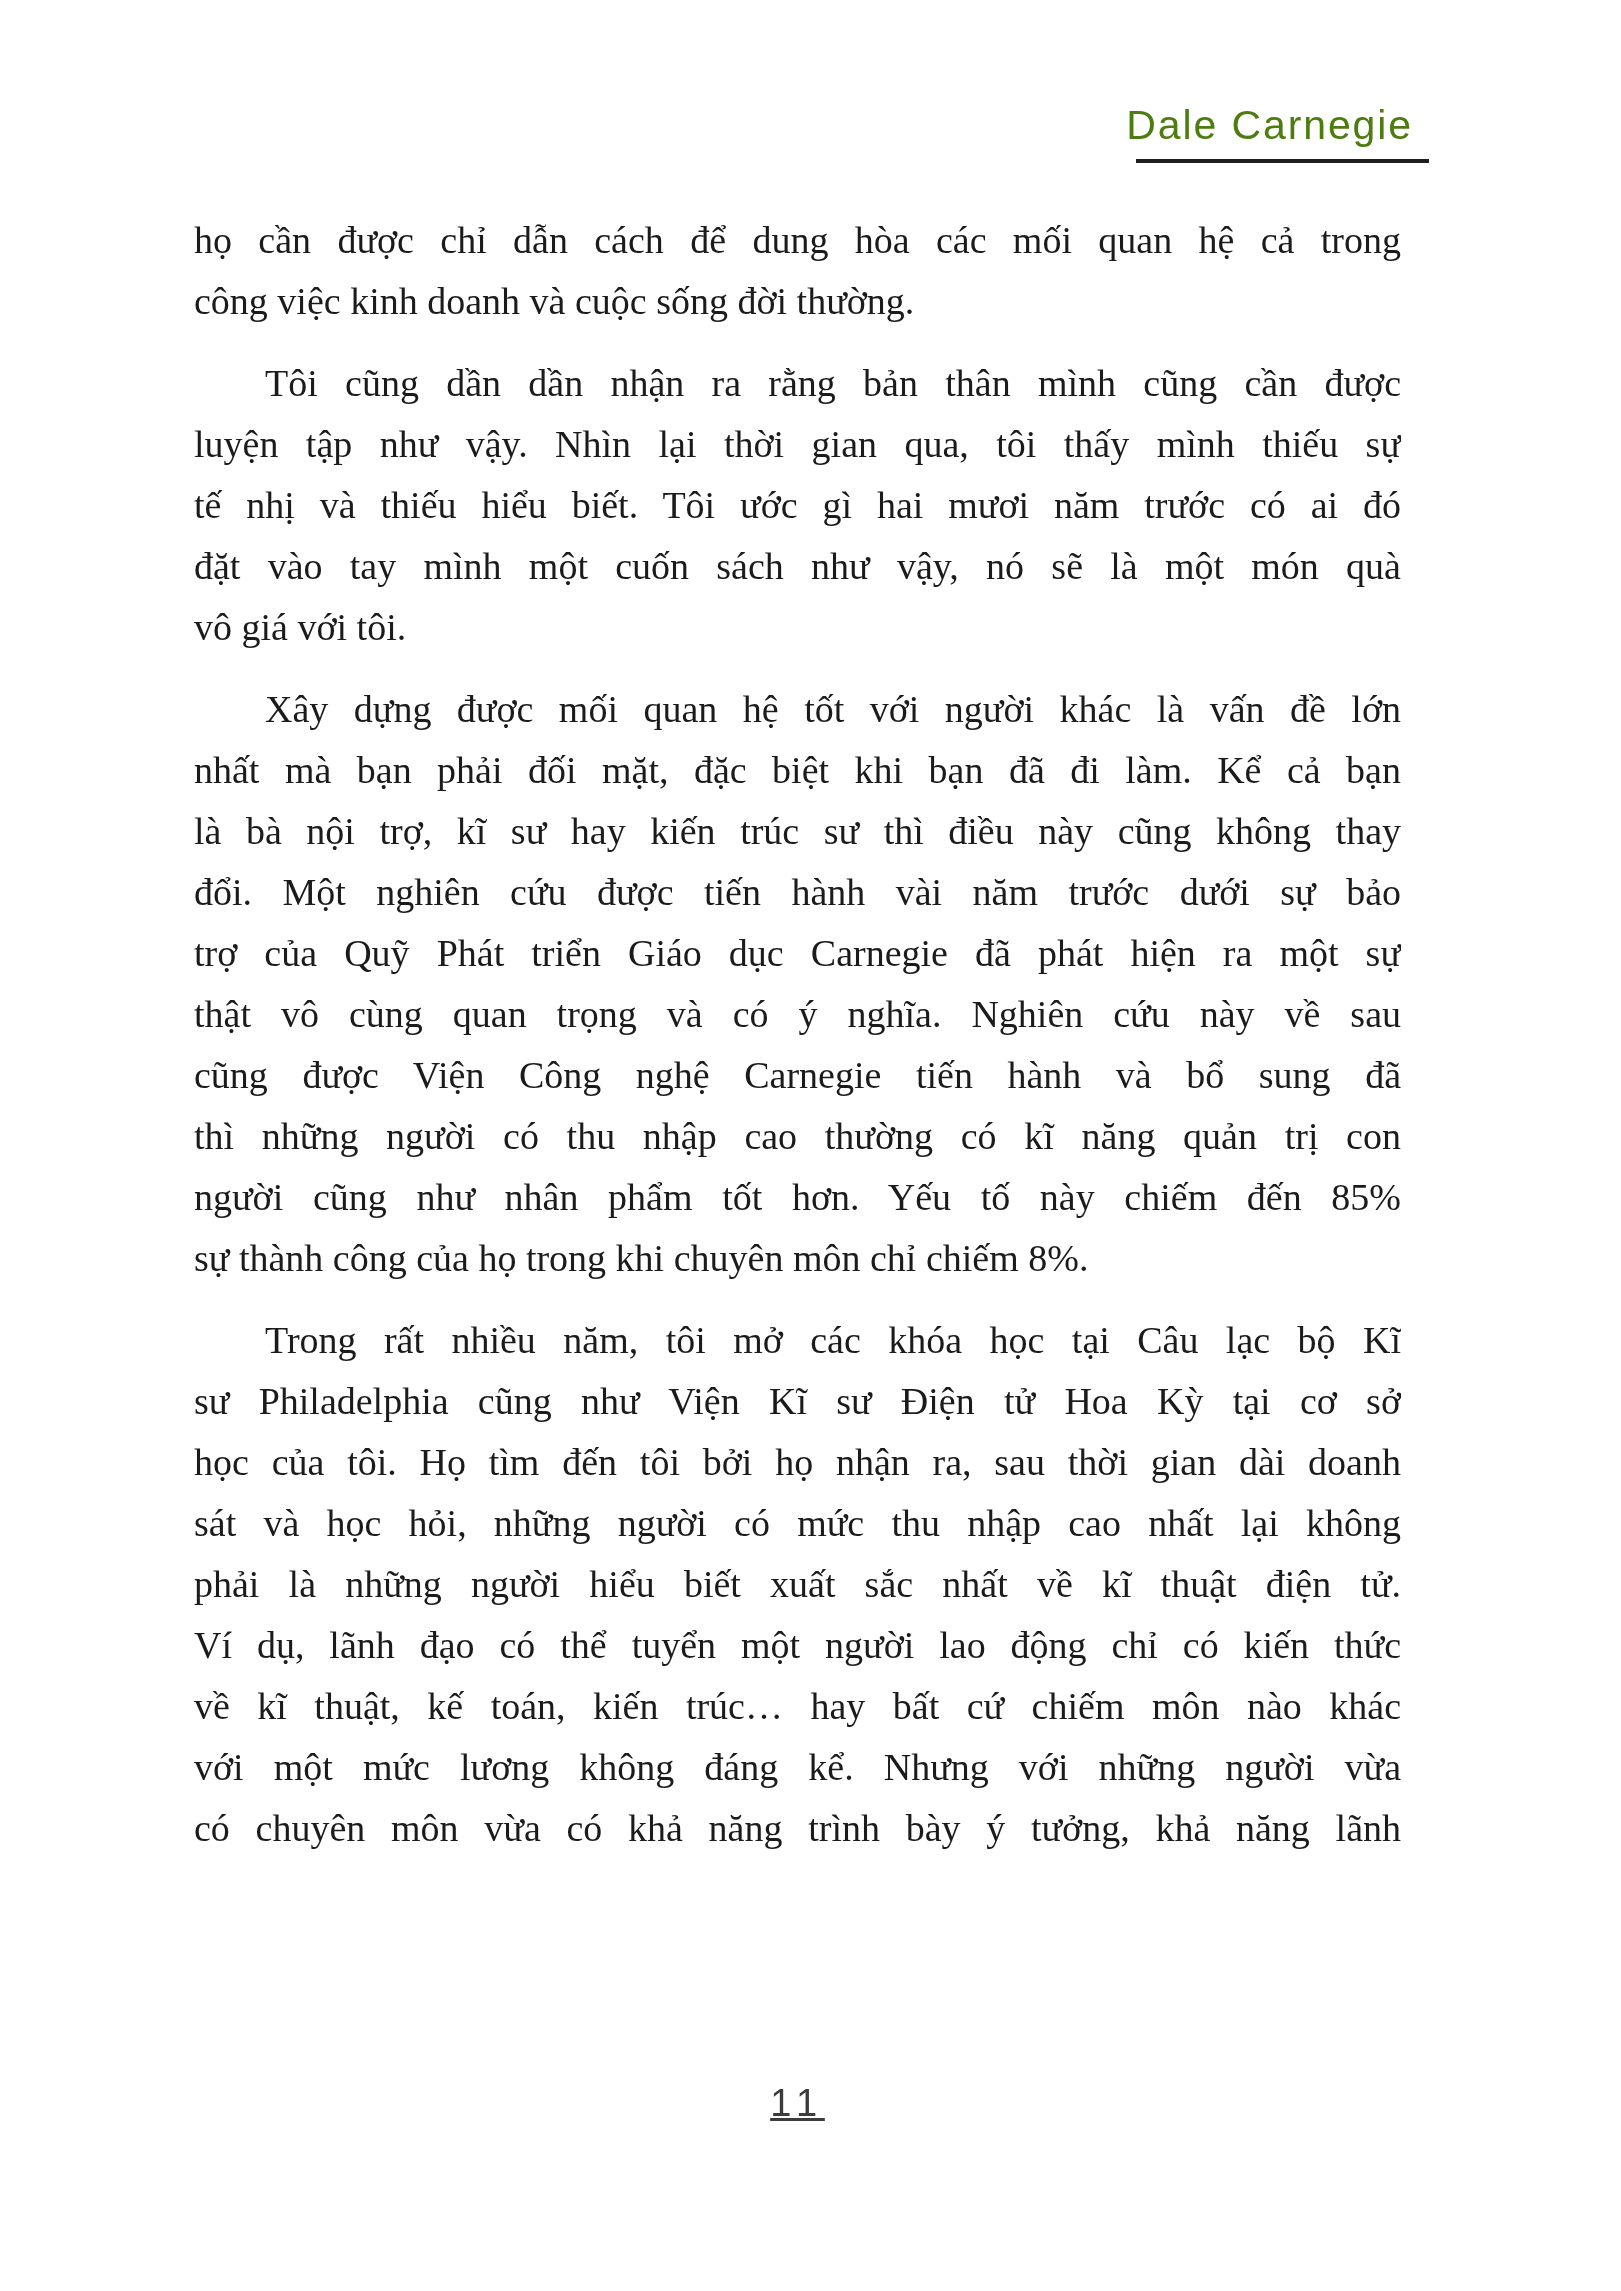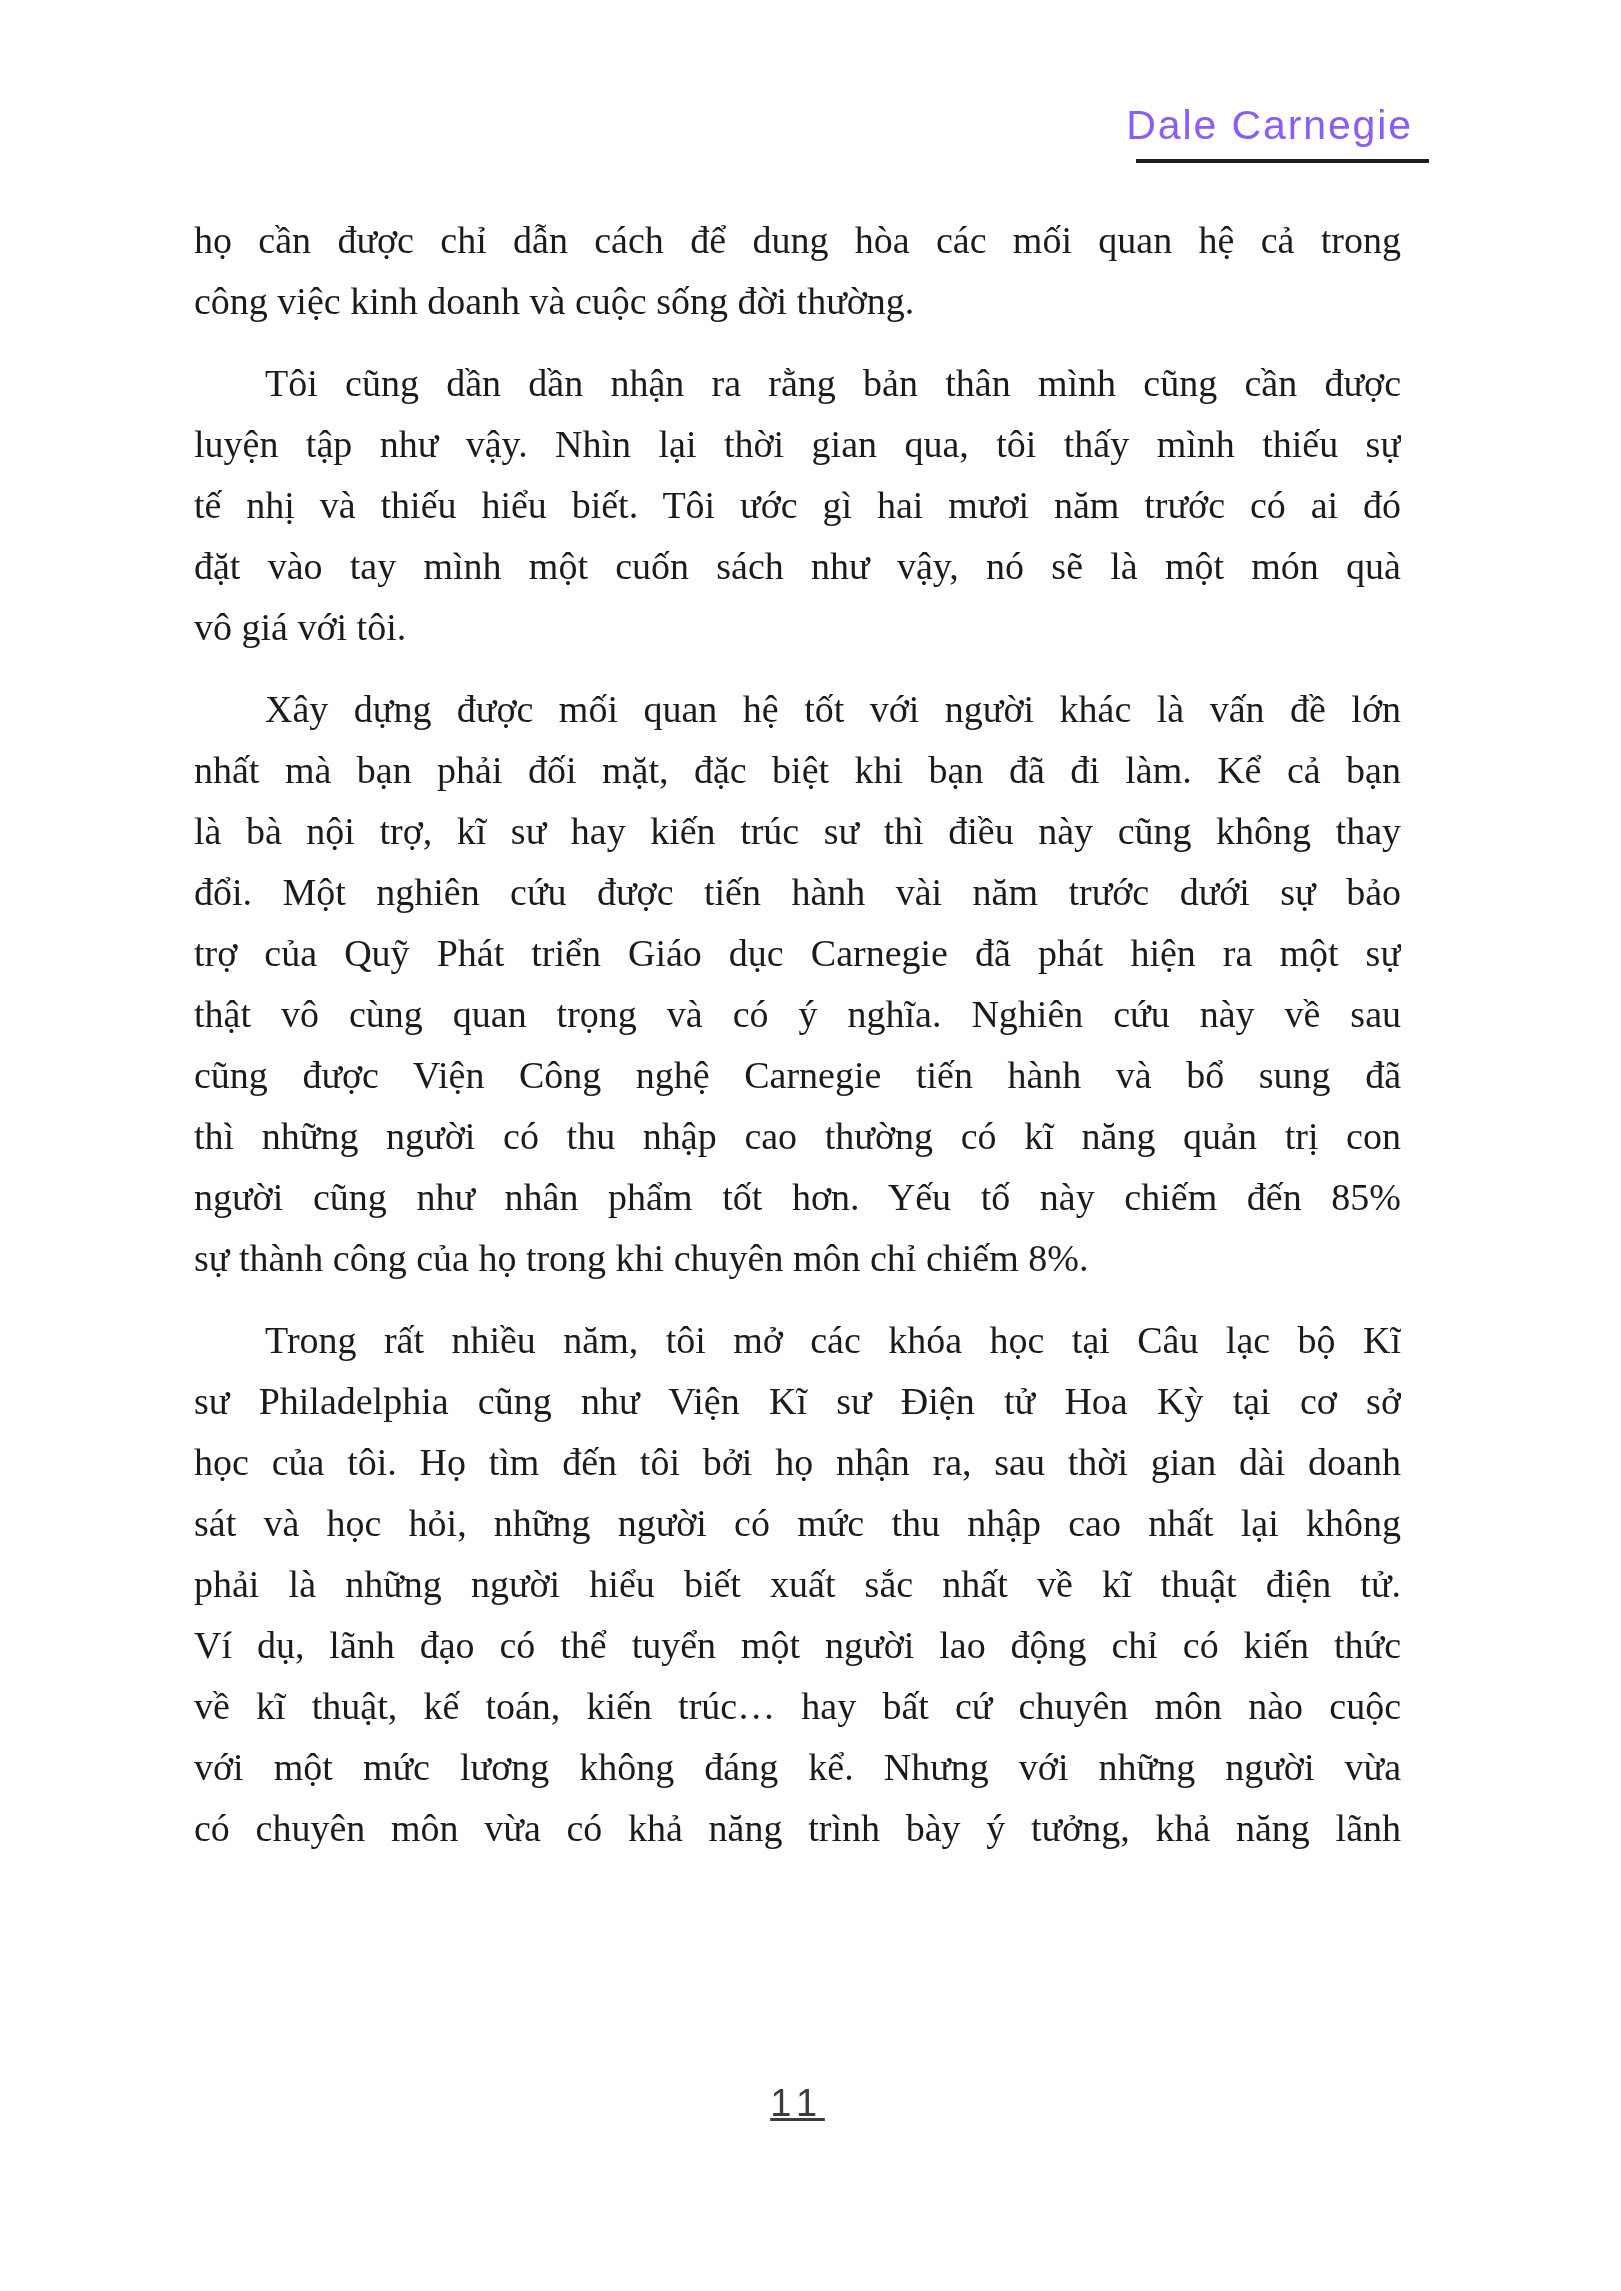--- a/index.html
+++ b/index.html
@@ -15,21 +15,21 @@
     overflow: hidden;
   }
   .running-header {
     position: absolute;
     top: 102px;
     right: 208px;
     font-family: "Liberation Sans", "DejaVu Sans", sans-serif;
     font-size: 41px;
     font-weight: 400;
     letter-spacing: 1.9px;
-    color: #8b5cf6;
+    color: #4d7c0f;
     white-space: nowrap;
   }
   .header-rule {
     position: absolute;
     top: 159px;
     right: 192px;
     width: 293px;
     height: 3.8px;
     background: #1f1f1f;
   }
@@ -107,21 +107,21 @@
         <div class="line">người cũng như nhân phẩm tốt hơn. Yếu tố này chiếm đến 85%</div>
         <div class="line last">sự thành công của họ trong khi chuyên môn chỉ chiếm 8%.</div>
       </div>
       <div class="para indent">
         <div class="line">Trong rất nhiều năm, tôi mở các khóa học tại Câu lạc bộ Kĩ</div>
         <div class="line">sư Philadelphia cũng như Viện Kĩ sư Điện tử Hoa Kỳ tại cơ sở</div>
         <div class="line">học của tôi. Họ tìm đến tôi bởi họ nhận ra, sau thời gian dài doanh</div>
         <div class="line">sát và học hỏi, những người có mức thu nhập cao nhất lại không</div>
         <div class="line">phải là những người hiểu biết xuất sắc nhất về kĩ thuật điện tử.</div>
         <div class="line">Ví dụ, lãnh đạo có thể tuyển một người lao động chỉ có kiến thức</div>
-        <div class="line">về kĩ thuật, kế toán, kiến trúc… hay bất cứ chuyên môn nào cuộc</div>
+        <div class="line">về kĩ thuật, kế toán, kiến trúc… hay bất cứ chiếm môn nào khác</div>
         <div class="line">với một mức lương không đáng kể. Nhưng với những người vừa</div>
         <div class="line">có chuyên môn vừa có khả năng trình bày ý tưởng, khả năng lãnh</div>
       </div>
     </div>
 
   <div class="page-number">11</div>
 
 </div>
 
 

